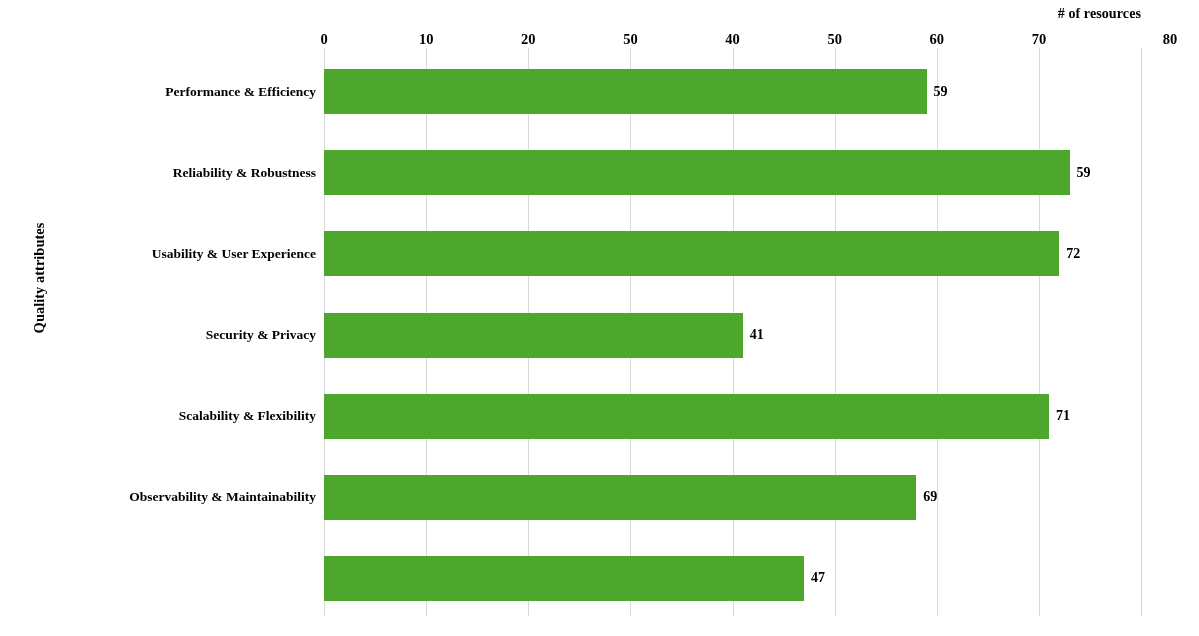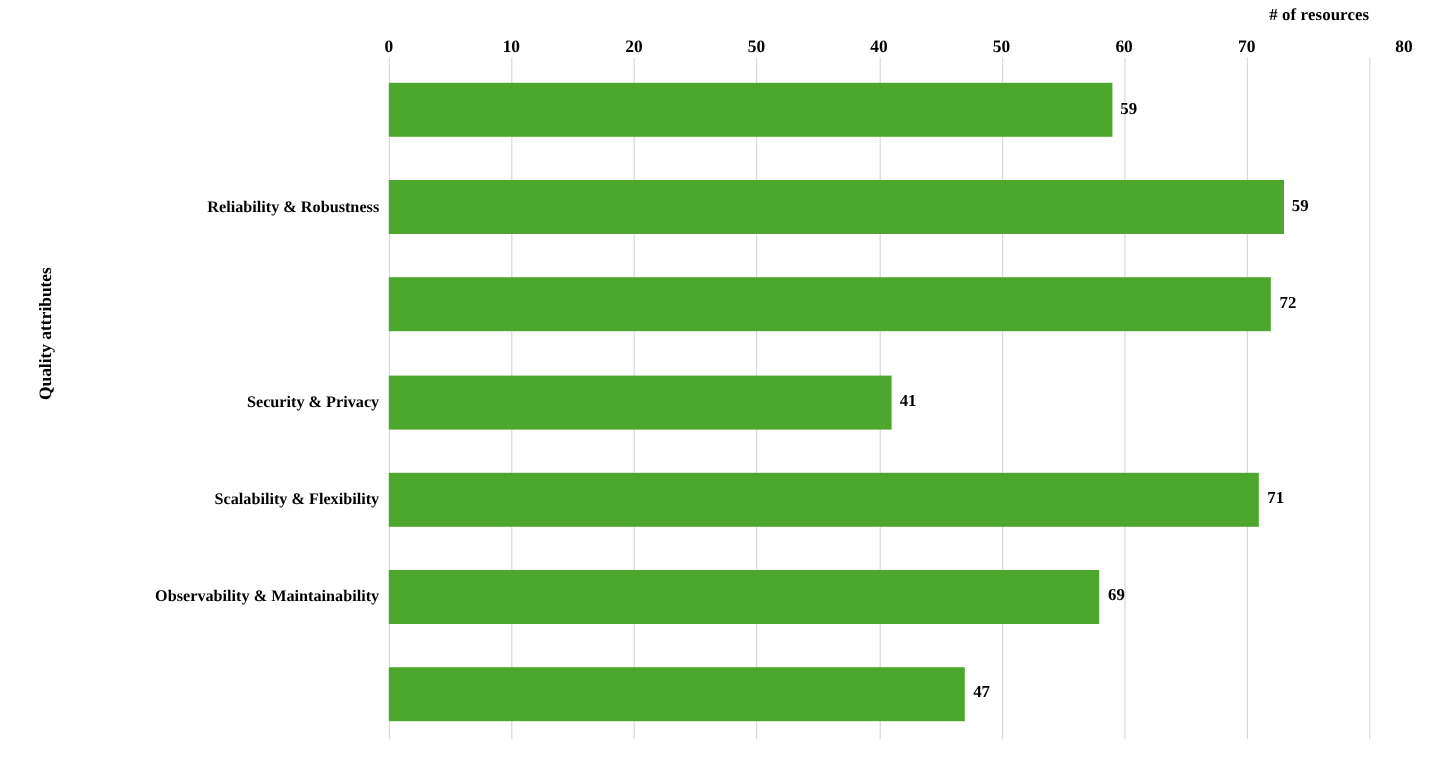--- a/index.html
+++ b/index.html
@@ -140,21 +140,23 @@
       <div class="x-tick" style="left: 732.5px;">40</div>
       <div class="x-tick" style="left: 834.625px;">50</div>
       <div class="x-tick" style="left: 936.75px;">60</div>
       <div class="x-tick" style="left: 1038.88px;">70</div>
       <div class="x-tick" style="left: 1146px; margin-left: 24px;">80</div>
     </div>
 
   <div class="axis-title-y">Quality attributes</div>
 
   <div class="cat-label-layer" id="cat-labels">
+      <div class="cat-label" style="top: 43.5714px;">Performance &amp; Efficiency</div>
       <div class="cat-label" style="top: 124.714px;">Reliability &amp; Robustness</div>
+      <div class="cat-label" style="top: 205.857px;">Usability &amp; User Experience</div>
       <div class="cat-label" style="top: 368.143px;">Scalability &amp; Flexibility</div>
       <div class="cat-label" style="top: 287px;">Security &amp; Privacy</div>
       <div class="cat-label" style="top: 449.286px;">Observability &amp; Maintainability</div>
     </div>
 
   <div class="plot-area" id="plot-area">
     <div id="gridlines">
         <div class="axis-line" style="left: 0px;"></div>
         <div class="gridline" style="left: 102.125px;"></div>
         <div class="gridline" style="left: 204.25px;"></div>

